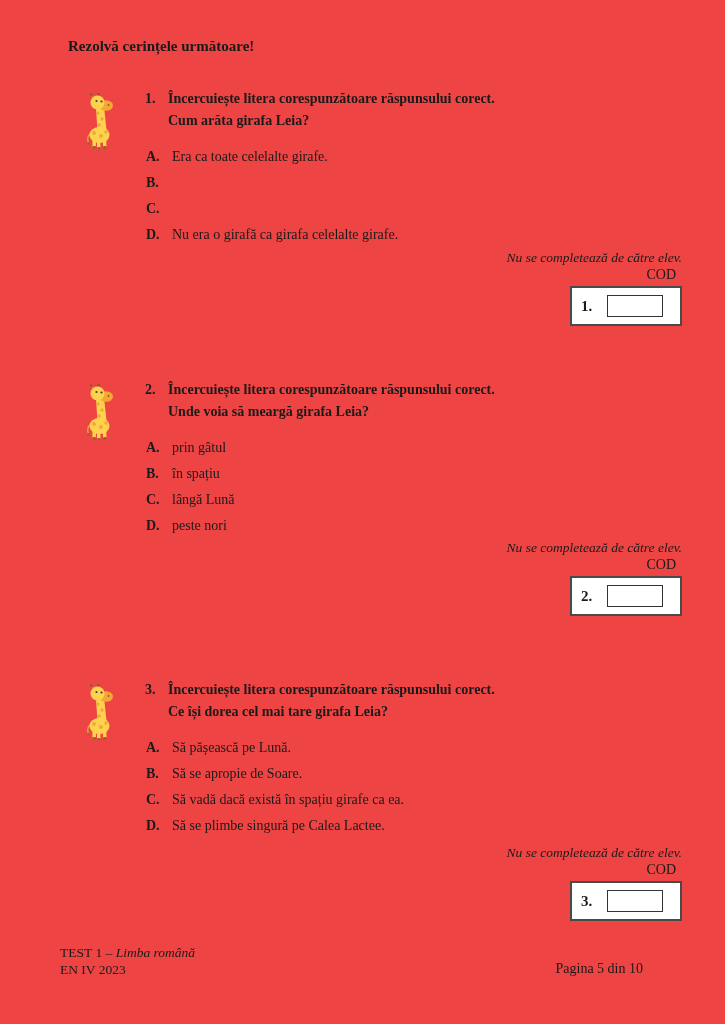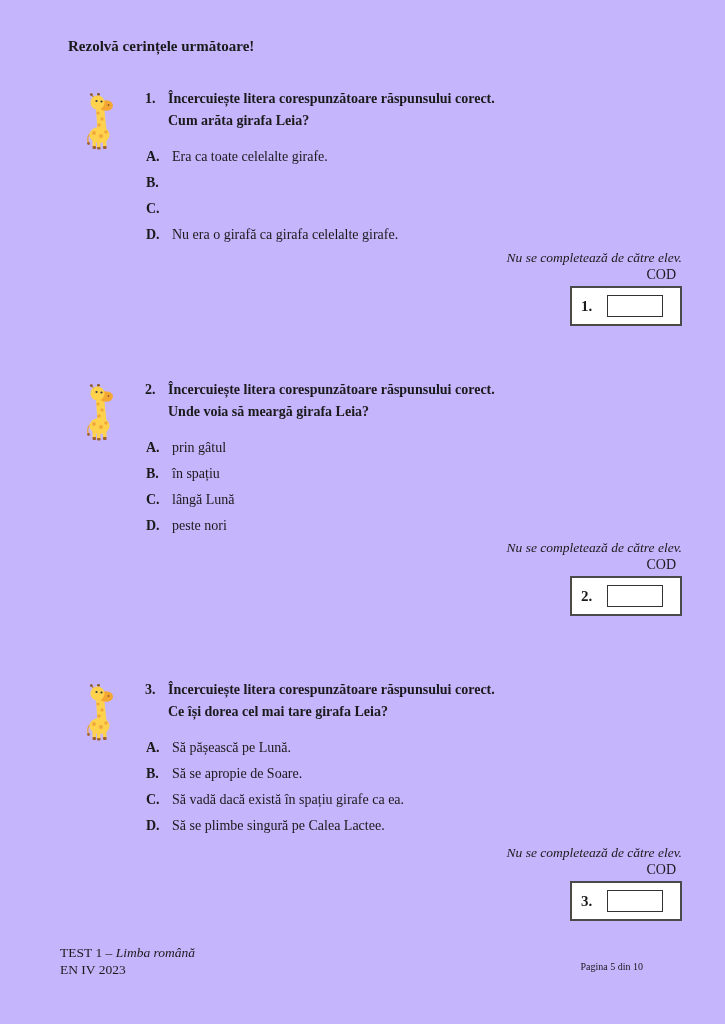--- a/index.html
+++ b/index.html
@@ -1,20 +1,20 @@
 <!DOCTYPE html>
 <html><head>
 <meta charset="utf-8">
 <style>
   * { margin:0; padding:0; box-sizing:border-box; }
   html,body { background:#fff; }
   .page {
     position:relative;
     width:725px; height:1024px;
-    background:#c4b5fd;
+    background:#ef4444;
     font-family:"Liberation Serif", serif;
     color:#1a1a1a;
     overflow:hidden;
   }
   .header-title {
     position:absolute; left:68px; top:38px;
     font-size:15px; font-weight:bold;
   }
   
   .qblock { position:absolute; left:0; width:725px; }
@@ -55,21 +55,21 @@
     background:#fff;
   }
   
   .footer-left {
     position:absolute; left:60px; top:944px;
     font-size:13.5px; line-height:17px;
   }
   .footer-title-italic { font-style:italic; }
   .footer-right {
     position:absolute; right:82px; top:961px;
-    font-size:10px;
+    font-size:14px;
   }
 </style>
 </head>
 <body>
 
 <div class="page">
 
   <div class="header-title">Rezolvă cerințele următoare!</div>
 
   <div class="qblock q1">

